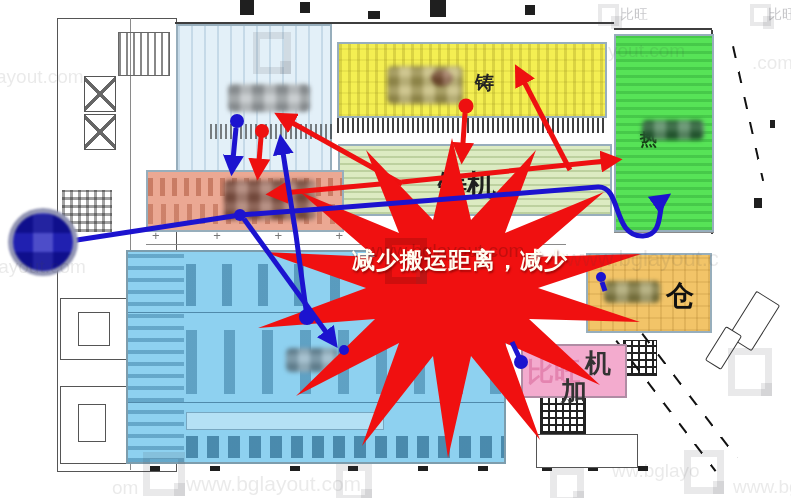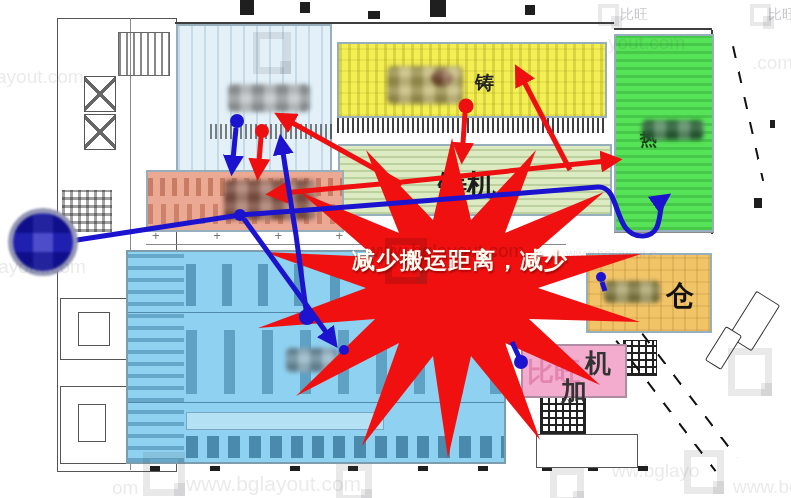--- a/index.html
+++ b/index.html
@@ -205,24 +205,24 @@
       <circle cx="240" cy="215" r="6"></circle>
       <circle cx="521" cy="362" r="7"></circle>
       <circle cx="601" cy="277" r="5"></circle>
       <circle cx="344" cy="350" r="5"></circle>
     </g>
   </svg>
 
   <div class="bigblueblob" style="left:8px;top:208px;width:60px;height:58px;z-index:55;"></div>
 
   <span class="wm" style="left:-4px;top:66px;">ayout.com</span>
-  <span class="wm" style="left:608px;top:32px;">yout.com</span>
+  <span class="wm" style="left:608px;top:40px;">yout.com</span>
   <span class="wm" style="left:752px;top:52px;">.com</span>
   <span class="wm" style="left:-6px;top:256px;">layout.com</span>
-  <span class="wm" style="left:566px;top:246px;font-size:13px;">www.bglayout.c</span>
+  <span class="wm" style="left:566px;top:246px;font-size:22px;">www.bglayout.c</span>
   <span class="wm" style="left:186px;top:472px;font-size:21px;">www.bglayout.com</span>
   <span class="wm" style="left:112px;top:477px;">om</span>
   <span class="wm" style="left:612px;top:460px;">ww.bglayo</span>
   <span class="wm" style="left:733px;top:476px;">www.bglayou</span>
   <span class="wm wm-strong" style="left:620px;top:6px;">比旺</span>
   <span class="wm wm-strong" style="left:768px;top:6px;">比旺</span>
 
   <div class="wm-logo" style="left:143px;top:452px;width:28px;height:30px;"></div>
   <div class="wm-logo" style="left:336px;top:464px;width:22px;height:24px;"></div>
   <div class="wm-logo" style="left:550px;top:468px;width:20px;height:22px;"></div>

